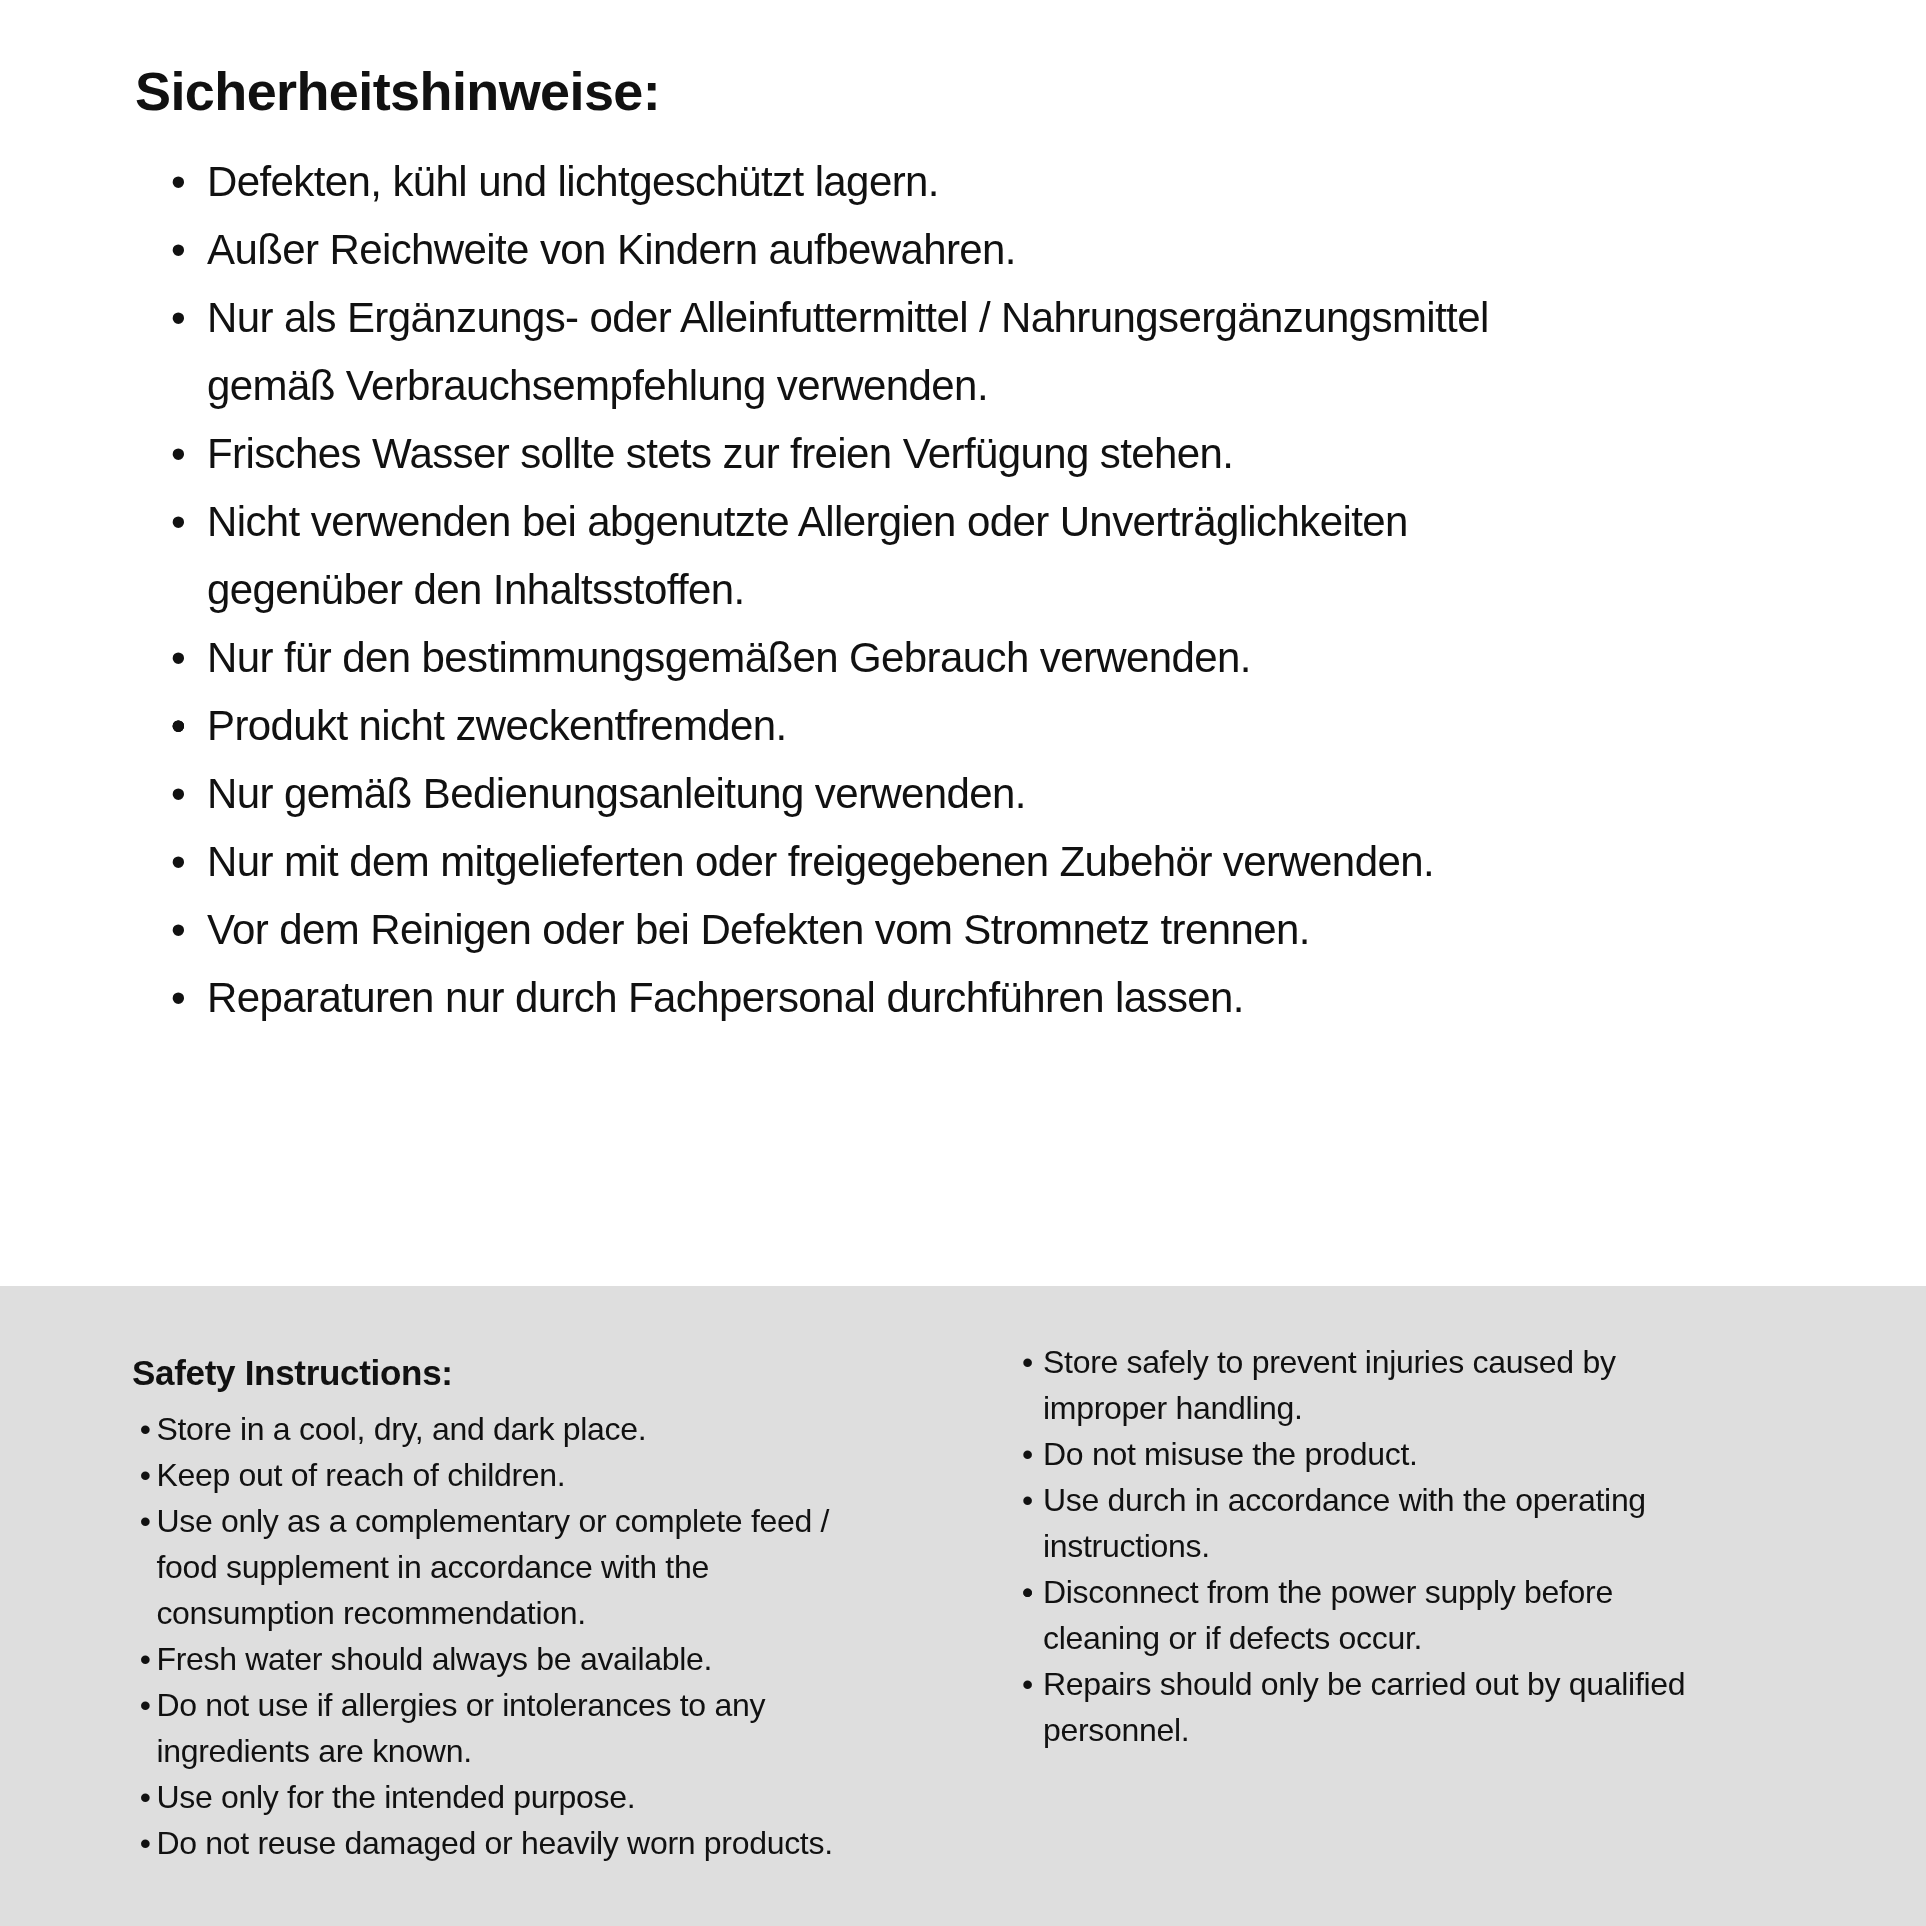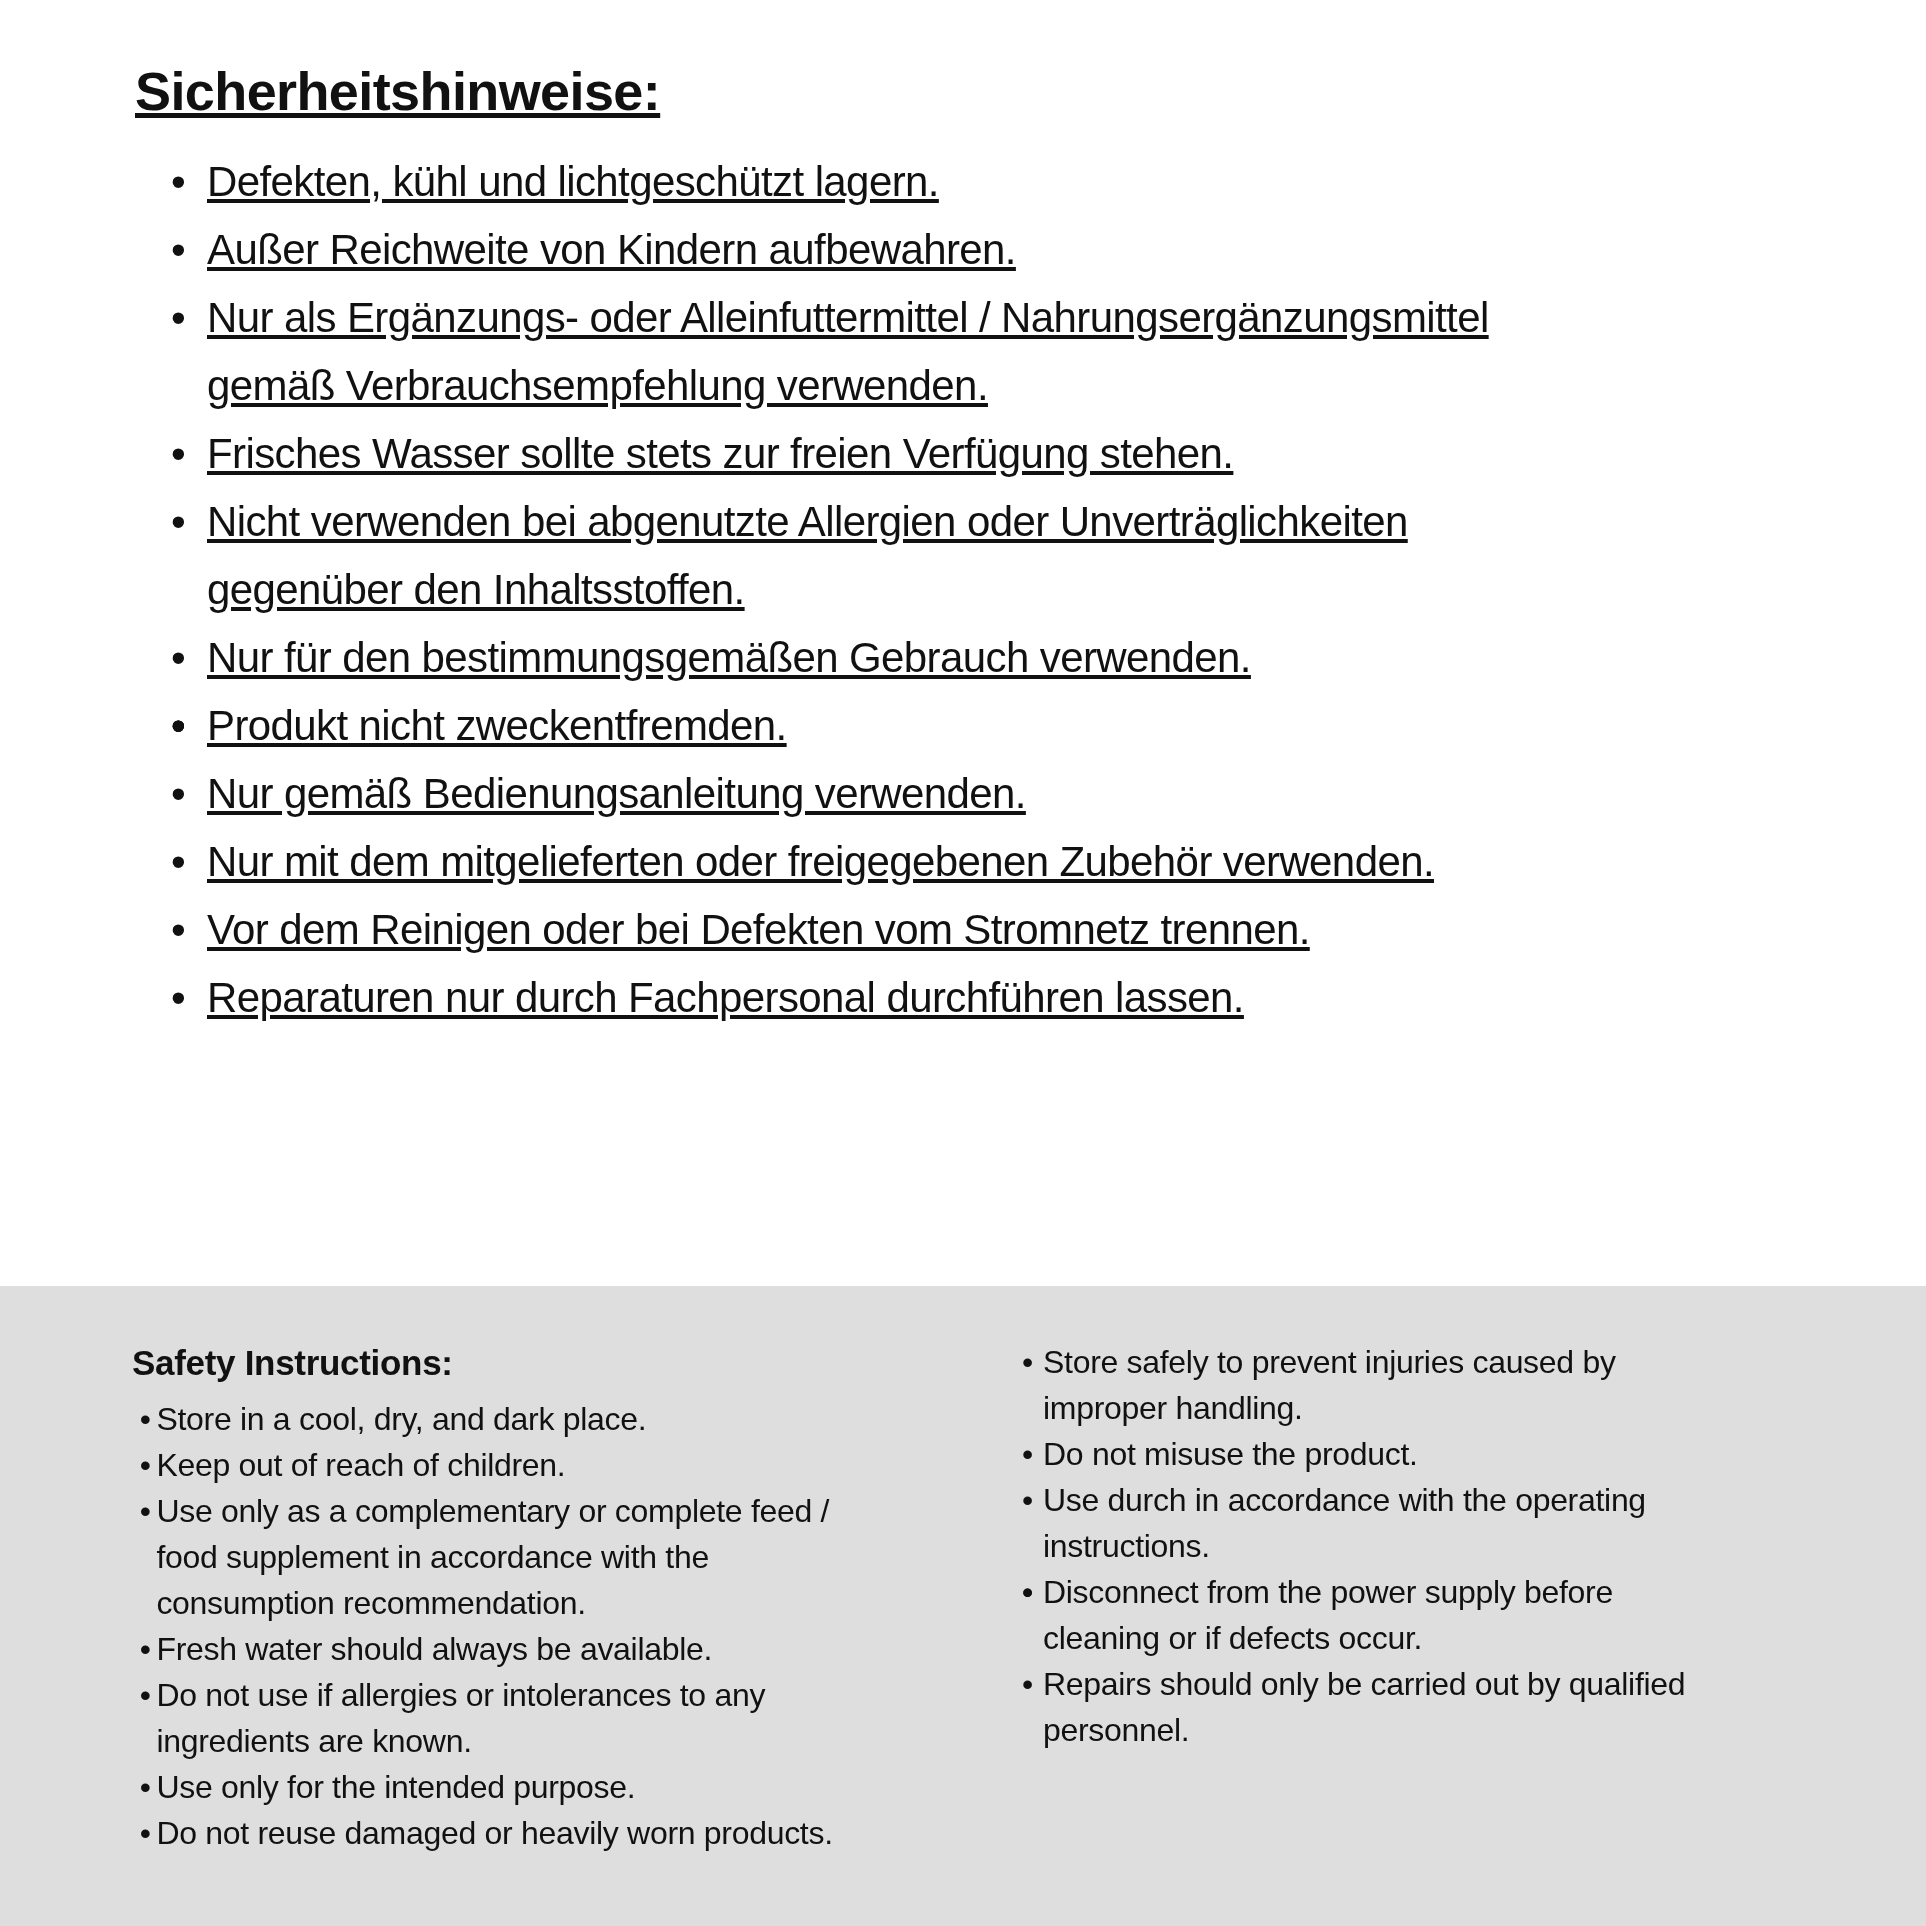--- a/index.html
+++ b/index.html
@@ -18,21 +18,20 @@
     background: #ffffff;
   }
 
   
   .de-section {
     position: absolute;
     top: 0; left: 0; right: 0;
     height: 916px;
     padding: 64px 39px 0 135px;
     box-sizing: border-box;
-    text-decoration: underline;
   }
   .de-title {
     font-size: 54px;
     line-height: 54px;
     font-weight: 700;
     margin: 0 0 29.5px 0;
     letter-spacing: -0.6px;
   }
   ul.plain-list {
     list-style: none;
@@ -69,21 +68,21 @@
   .en-col-right {
     position: absolute;
     left: 1022px;
     top: 53px;
     width: 873px;
   }
   .en-title {
     font-size: 35px;
     line-height: 39px;
     font-weight: 700;
-    margin: 4px 0 14px 0;
+    margin: 14px 0 14px 0;
     letter-spacing: -0.3px;
   }
   .en-list li {
     position: relative;
     padding-left: 24.4px;
     font-size: 32px;
     line-height: 46px;
     letter-spacing: -0.3px;
   }
   .en-col-left .en-list li { padding-left: 24.4px; }

